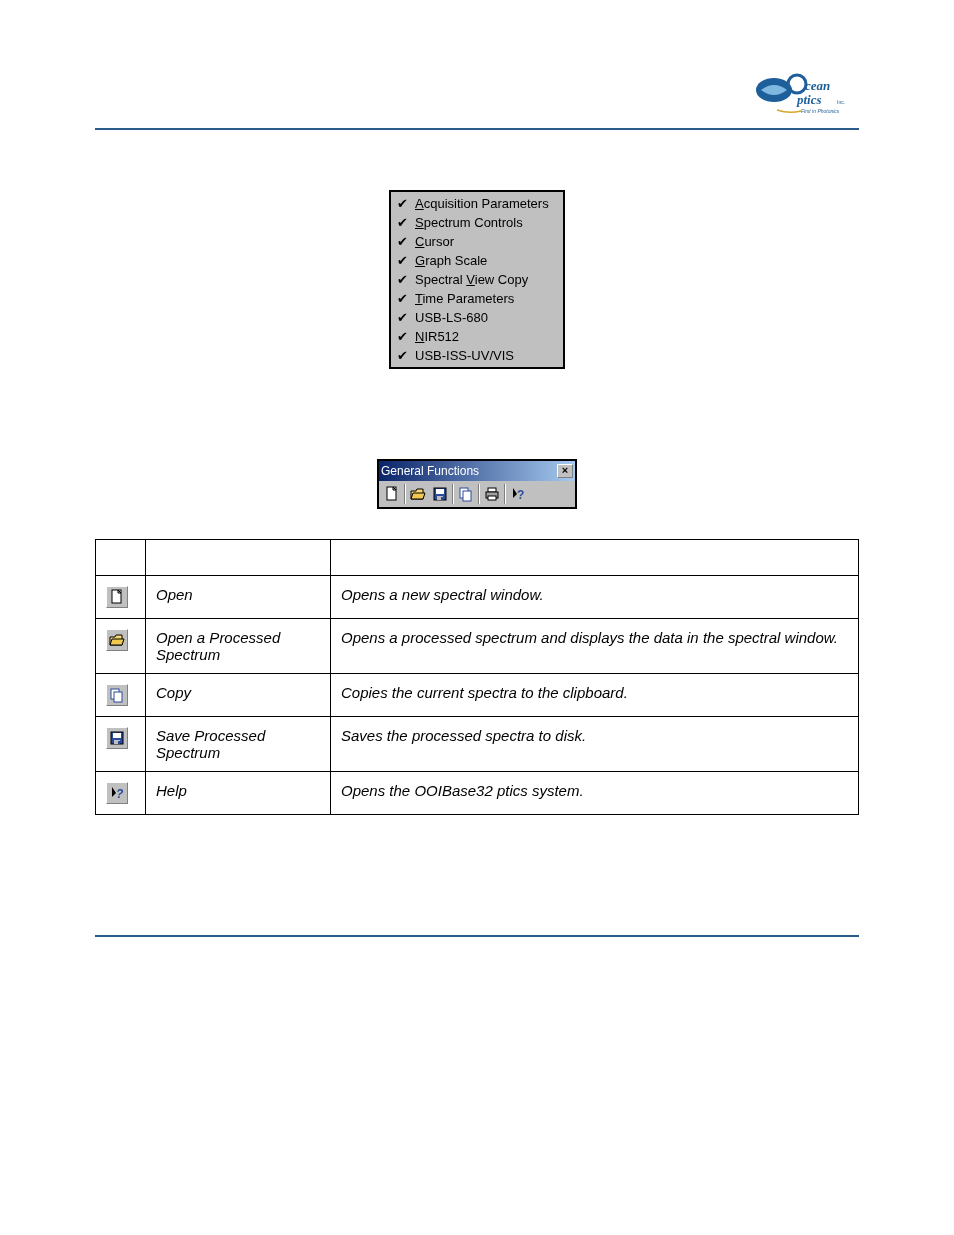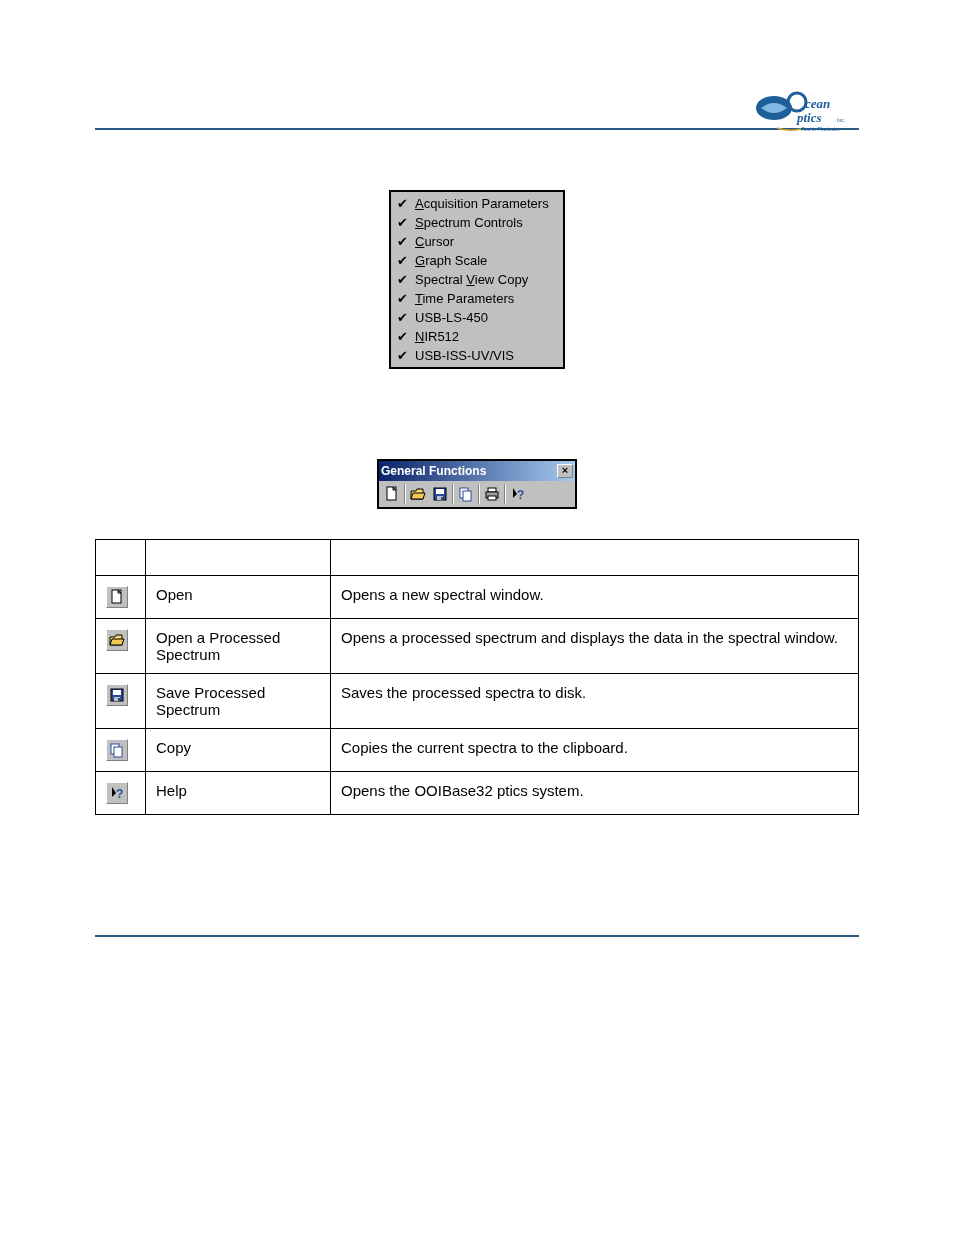--- a/index.html
+++ b/index.html
@@ -17,21 +17,21 @@
   }
   .header-row {
     position: relative;
     height: 60px;
     border-bottom: 2px solid #2a5c8a;
     margin-bottom: 60px;
   }
   .logo-wrap {
     position: absolute;
     right: 0;
-    top: 18px;
+    top: 0;
     width: 110px;
     height: 50px;
     text-decoration: underline;
   }
   .menu-box {
     width: 176px;
     margin: 0 auto 40px auto;
     border: 2px solid #000;
     background: #c0c0c0;
     font-family: Tahoma, Arial, sans-serif;
@@ -59,21 +59,21 @@
   }
   .toolbar-title {
     display: flex;
     align-items: center;
     background: linear-gradient(to right, #0a246a, #a6caf0);
     height: 20px;
     padding: 0 2px;
   }
   .toolbar-title-text {
     color: #fff;
-    font-weight: bold;
+    font-weight: normal;
     font-family: Tahoma, Arial, sans-serif;
     font-size: 12px;
     flex: 1;
   }
   .toolbar-close {
     width: 16px;
     height: 14px;
     background: #c0c0c0;
     border: 1px solid #808080;
     border-top-color: #fff;
@@ -116,20 +116,21 @@
     background: #c0c0c0;
     border: 1px solid #808080;
     border-top-color: #fff;
     border-left-color: #fff;
   }
 
   table.func-table {
     width: 100%;
     border-collapse: collapse;
     margin-top: 25px;
+    font-style: italic;
   }
   table.func-table td, table.func-table th {
     border: 1px solid #000;
     padding: 10px 10px;
     vertical-align: top;
     text-align: left;
     font-weight: normal;
   }
   table.func-table th {
     height: 36px;
@@ -182,21 +183,21 @@
     <div class="menu-item">
       <span class="check">✔</span>
       <span><span>Spectral </span><span class="under">V</span><span>iew Copy</span></span>
     </div>
     <div class="menu-item">
       <span class="check">✔</span>
       <span><span class="under">T</span><span>ime Parameters</span></span>
     </div>
     <div class="menu-item">
       <span class="check">✔</span>
-      <span>USB-LS-450</span>
+      <span>USB-LS-680</span>
     </div>
     <div class="menu-item">
       <span class="check">✔</span>
       <span><span class="under">N</span><span>IR512</span></span>
     </div>
     <div class="menu-item">
       <span class="check">✔</span>
       <span>USB-ISS-UV/VIS</span>
     </div>
   </div>
@@ -276,42 +277,42 @@
                 <path d="M1 5 L6 5 L7 3 L13 3 L13 13 L1 13 Z" fill="#f7d774" stroke="#000"></path>
                 <path d="M3 7 L15 7 L13 13 L1 13 Z" fill="#f0c850" stroke="#000"></path>
               </svg>
             </span></td>
       <td class="col-name">Open a Processed Spectrum</td>
       <td>Opens a processed spectrum and displays the data in the spectral window.</td>
     </tr>
     <tr>
       <td class="col-icon"><span class="ico-cell">
               <svg width="16" height="16">
+                <rect x="2" y="2" width="8" height="10" fill="#fff" stroke="#2a4b9b"></rect>
+                <rect x="5" y="5" width="8" height="10" fill="#fff" stroke="#2a4b9b"></rect>
+              </svg>
+            </span></td>
+      <td class="col-name">Copy</td>
+      <td>Copies the current spectra to the clipboard.</td>
+    </tr>
+    <tr>
+      <td class="col-icon"><span class="ico-cell">
+              <svg width="16" height="16">
                 <rect x="2" y="2" width="12" height="12" fill="#2a4b9b" stroke="#000"></rect>
                 <rect x="4" y="3" width="8" height="5" fill="#fff"></rect>
                 <rect x="5" y="10" width="6" height="4" fill="#c0c0c0"></rect>
                 <rect x="9" y="11" width="2" height="3" fill="#2a4b9b"></rect>
               </svg>
             </span></td>
       <td class="col-name">Save Processed Spectrum</td>
       <td>Saves the processed spectra to disk.</td>
     </tr>
     <tr>
       <td class="col-icon"><span class="ico-cell">
               <svg width="16" height="16">
-                <rect x="2" y="2" width="8" height="10" fill="#fff" stroke="#2a4b9b"></rect>
-                <rect x="5" y="5" width="8" height="10" fill="#fff" stroke="#2a4b9b"></rect>
-              </svg>
-            </span></td>
-      <td class="col-name">Copy</td>
-      <td>Copies the current spectra to the clipboard.</td>
-    </tr>
-    <tr>
-      <td class="col-icon"><span class="ico-cell">
-              <svg width="16" height="16">
                 <path d="M3 2 L3 12 L7 8 Z" fill="#000"></path>
                 <text x="7" y="13" font-size="12" font-weight="bold" fill="#2a4b9b" font-family="Arial">?</text>
               </svg>
             </span></td>
       <td class="col-name">Help</td>
       <td>Opens the OOIBase32 ptics system.</td>
     </tr>
   </tbody>
     </table>
 

